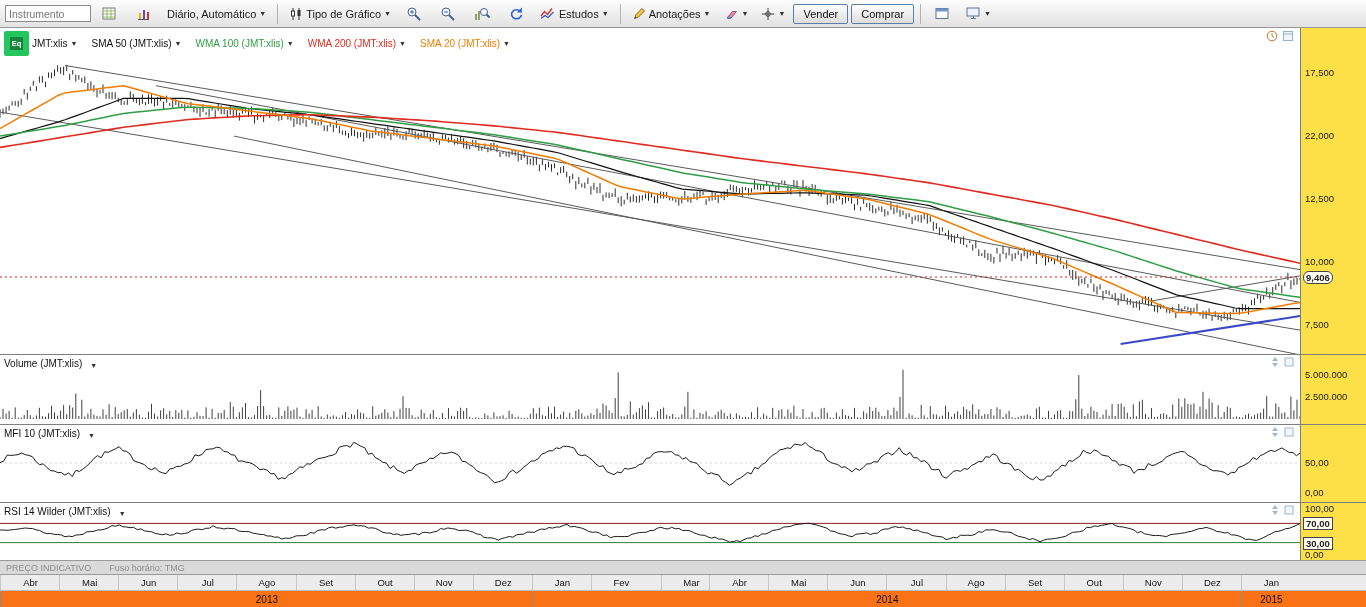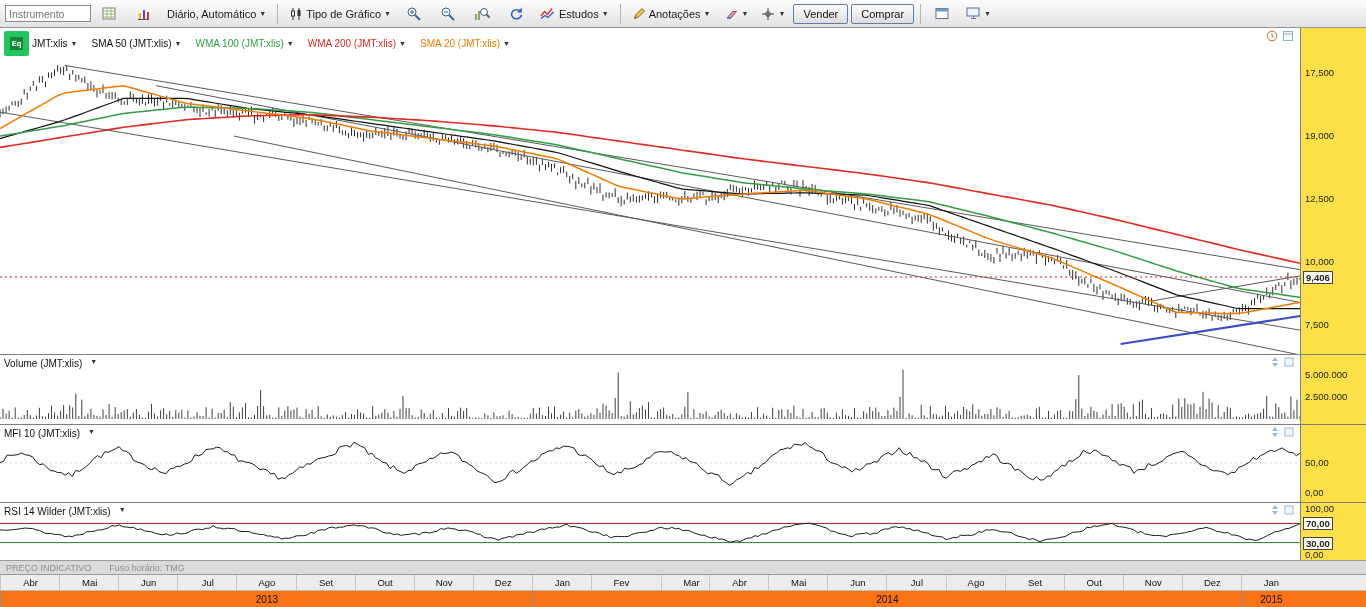--- a/index.html
+++ b/index.html
@@ -32,21 +32,21 @@
   .axlabel{position:absolute;left:4px;font:9.5px "Liberation Sans",sans-serif;color:#222;
            white-space:nowrap;}
   .axlabel.boxed{left:2px;background:#fffef2;border:1px solid #444;padding:0 2px;font-weight:bold;}
   .legend{position:absolute;left:4px;top:3px;display:flex;gap:14px;align-items:center;
           font:10px "Liberation Sans",sans-serif;z-index:5;}
   .legend-item{display:flex;align-items:center;gap:3px;}
   .eqicon{width:13px;height:13px;background:#17833b;border:6px solid #22c55e;color:#fff;
           font:bold 7.5px "Liberation Sans",sans-serif;display:flex;align-items:center;
           justify-content:center;border-radius:2px;}
   .pane-label{position:absolute;left:4px;top:3px;z-index:5;display:flex;gap:8px;
-              align-items:flex-start;font:10px "Liberation Sans",sans-serif;color:#111;}
+              align-items:flex-end;font:10px "Liberation Sans",sans-serif;color:#111;}
   .corner{position:absolute;top:2px;right:72px;display:flex;gap:4px;z-index:6;}
   
   .status{height:14px;box-sizing:border-box;background:#dadada;border-top:1px solid #9a9a9a;
           display:flex;align-items:center;gap:18px;padding-left:6px;
           font:9px "Liberation Sans",sans-serif;color:#8d8d8d;}
   .months{position:relative;height:16px;box-sizing:border-box;background:#ececec;
           border-top:1px solid #9a9a9a;overflow:hidden;}
   .mcell{position:absolute;top:0;height:100%;border-left:1px solid #c6c6c6;
          display:flex;align-items:center;justify-content:center;
          font:9.5px "Liberation Sans",sans-serif;color:#111;}
@@ -211,25 +211,25 @@
         <circle cx="6" cy="6" r="4.8" fill="#fff" stroke="#c07830"></circle>
         <path d="M6 3v3l2 1.2" stroke="#c07830" fill="none"></path>
       </svg>
       <svg width="12" height="12">
         <rect x="1.5" y="1.5" width="9" height="9" fill="#f2f7fb" stroke="#8fb3cf"></rect>
         <path d="M1.5 4h9" stroke="#8fb3cf"></path>
       </svg>
     </div>
     <div class="axiscol">
         <div class="axlabel" style="top: 39px;">17,500</div>
-        <div class="axlabel" style="top: 102px;">19,000</div>
+        <div class="axlabel" style="top: 102px;">22,000</div>
         <div class="axlabel" style="top: 165px;">12,500</div>
         <div class="axlabel" style="top: 228px;">10,000</div>
         <div class="axlabel" style="top: 291px;">7,500</div>
-        <div class="axlabel boxed" style="top: 243px;">9,406</div>
+        <div class="axlabel boxed" style="top: 243px; border-radius: 6px;">9,406</div>
       </div>
   </div>
 
   <div class="panel" id="p-vol">
     <svg class="plot" width="1300" height="70" viewBox="0 0 1300 70">
         <path d="M0.0 64L0.0 61.9M3.0 64L3.0 53.8M6.1 64L6.1 58.6M9.1 64L9.1 55.8M12.1 64L12.1 62.7M15.2 64L15.2 52.4M18.2 64L18.2 62.6M21.2 64L21.2 62.4M24.2 64L24.2 60.0M27.3 64L27.3 55.0M30.3 64L30.3 60.2M33.3 64L33.3 62.4M36.4 64L36.4 60.4M39.4 64L39.4 52.8M42.4 64L42.4 61.2M45.5 64L45.5 61.7M48.5 64L48.5 58.2M51.5 64L51.5 50.7M54.5 64L54.5 57.4M57.6 64L57.6 60.7M60.6 64L60.6 55.7M63.6 64L63.6 50.1M66.7 64L66.7 59.2M69.7 64L69.7 50.2M72.7 64L72.7 52.5M75.8 64L75.8 38.5M78.8 64L78.8 61.0M81.8 64L81.8 44.7M84.8 64L84.8 61.5M87.9 64L87.9 58.5M90.9 64L90.9 53.8M93.9 64L93.9 59.7M97.0 64L97.0 60.9M100.0 64L100.0 61.5M103.0 64L103.0 54.4M106.1 64L106.1 59.9M109.1 64L109.1 49.2M112.1 64L112.1 62.0M115.2 64L115.2 52.1M118.2 64L118.2 59.0M121.2 64L121.2 57.1M124.2 64L124.2 55.3M127.3 64L127.3 54.1M130.3 64L130.3 61.6M133.3 64L133.3 57.5M136.4 64L136.4 54.1M139.4 64L139.4 59.7M142.4 64L142.4 62.4M145.5 64L145.5 62.7M148.5 64L148.5 56.7M151.5 64L151.5 48.8M154.5 64L154.5 58.5M157.6 64L157.6 61.5M160.6 64L160.6 55.4M163.6 64L163.6 53.3M166.7 64L166.7 59.3M169.7 64L169.7 56.0M172.7 64L172.7 61.9M175.8 64L175.8 55.2M178.8 64L178.8 57.7M181.8 64L181.8 54.8M184.8 64L184.8 62.5M187.9 64L187.9 55.4M190.9 64L190.9 62.7M193.9 64L193.9 61.7M197.0 64L197.0 57.2M200.0 64L200.0 60.8M203.0 64L203.0 61.1M206.1 64L206.1 52.3M209.1 64L209.1 62.6M212.1 64L212.1 53.8M215.2 64L215.2 62.7M218.2 64L218.2 57.9M221.2 64L221.2 58.0M224.2 64L224.2 54.8M227.3 64L227.3 62.6M230.3 64L230.3 47.1M233.3 64L233.3 51.7M236.4 64L236.4 62.1M239.4 64L239.4 57.3M242.4 64L242.4 52.4M245.5 64L245.5 48.1M248.5 64L248.5 62.2M251.5 64L251.5 62.5M254.5 64L254.5 59.9M257.6 64L257.6 51.0M260.6 64L260.6 35.0M263.6 64L263.6 51.1M266.7 64L266.7 60.3M269.7 64L269.7 59.8M272.7 64L272.7 62.6M275.8 64L275.8 62.7M278.8 64L278.8 52.4M281.8 64L281.8 60.9M284.8 64L284.8 55.6M287.9 64L287.9 51.4M290.9 64L290.9 55.5M293.9 64L293.9 54.5M297.0 64L297.0 52.6M300.0 64L300.0 61.5M303.0 64L303.0 62.9M306.1 64L306.1 54.3M309.1 64L309.1 58.6M312.1 64L312.1 54.8M315.2 64L315.2 62.5M318.2 64L318.2 51.2M321.2 64L321.2 61.4M324.2 64L324.2 62.9M327.3 64L327.3 59.5M330.3 64L330.3 61.7M333.3 64L333.3 60.4M336.4 64L336.4 61.6M339.4 64L339.4 62.6M342.4 64L342.4 60.2M345.5 64L345.5 57.0M348.5 64L348.5 62.7M351.5 64L351.5 59.0M354.5 64L354.5 60.0M357.6 64L357.6 54.5M360.6 64L360.6 57.5M363.6 64L363.6 58.5M366.7 64L366.7 62.4M369.7 64L369.7 62.9M372.7 64L372.7 51.2M375.8 64L375.8 60.7M378.8 64L378.8 59.5M381.8 64L381.8 57.7M384.8 64L384.8 54.2M387.9 64L387.9 57.6M390.9 64L390.9 62.2M393.9 64L393.9 56.0M397.0 64L397.0 61.8M400.0 64L400.0 53.7M403.0 64L403.0 41.2M406.1 64L406.1 52.9M409.1 64L409.1 53.1M412.1 64L412.1 60.2M415.2 64L415.2 62.5M418.2 64L418.2 61.7M421.2 64L421.2 54.5M424.2 64L424.2 58.1M427.3 64L427.3 62.8M430.3 64L430.3 58.7M433.3 64L433.3 55.0M436.4 64L436.4 62.2M439.4 64L439.4 63.1M442.4 64L442.4 58.0M445.5 64L445.5 63.0M448.5 64L448.5 53.1M451.5 64L451.5 60.8M454.5 64L454.5 61.5M457.6 64L457.6 56.1M460.6 64L460.6 52.7M463.6 64L463.6 55.9M466.7 64L466.7 53.0M469.7 64L469.7 61.8M472.7 64L472.7 62.9M475.8 64L475.8 62.3M478.8 64L478.8 62.7M481.8 64L481.8 63.0M484.8 64L484.8 58.4M487.9 64L487.9 60.4M490.9 64L490.9 62.8M493.9 64L493.9 57.3M497.0 64L497.0 61.4M500.0 64L500.0 61.1M503.0 64L503.0 60.3M506.1 64L506.1 62.9M509.1 64L509.1 55.7M512.1 64L512.1 59.0M515.2 64L515.2 62.3M518.2 64L518.2 61.7M521.2 64L521.2 62.9M524.2 64L524.2 62.8M527.3 64L527.3 62.8M530.3 64L530.3 58.8M533.3 64L533.3 53.2M536.4 64L536.4 58.5M539.4 64L539.4 52.6M542.4 64L542.4 60.1M545.5 64L545.5 61.1M548.5 64L548.5 51.8M551.5 64L551.5 58.3M554.5 64L554.5 51.6M557.6 64L557.6 62.0M560.6 64L560.6 59.6M563.6 64L563.6 56.7M566.7 64L566.7 62.5M569.7 64L569.7 57.8M572.7 64L572.7 62.6M575.8 64L575.8 55.8M578.8 64L578.8 54.2M581.8 64L581.8 58.3M584.8 64L584.8 61.6M587.9 64L587.9 60.5M590.9 64L590.9 58.2M593.9 64L593.9 59.9M597.0 64L597.0 53.6M600.0 64L600.0 57.8M603.0 64L603.0 48.6M606.1 64L606.1 50.5M609.1 64L609.1 55.4M612.1 64L612.1 57.9M615.2 64L615.2 43.0M618.2 64L618.2 17.4M621.2 64L621.2 61.2M624.2 64L624.2 61.5M627.3 64L627.3 60.0M630.3 64L630.3 46.3M633.3 64L633.3 59.4M636.4 64L636.4 57.3M639.4 64L639.4 53.2M642.4 64L642.4 50.5M645.5 64L645.5 54.4M648.5 64L648.5 47.2M651.5 64L651.5 62.6M654.5 64L654.5 62.6M657.6 64L657.6 56.2M660.6 64L660.6 53.9M663.6 64L663.6 52.5M666.7 64L666.7 59.8M669.7 64L669.7 61.1M672.7 64L672.7 59.0M675.8 64L675.8 62.5M678.8 64L678.8 62.4M681.8 64L681.8 59.4M684.8 64L684.8 51.7M687.9 64L687.9 36.8M690.9 64L690.9 62.7M693.9 64L693.9 54.3M697.0 64L697.0 62.6M700.0 64L700.0 57.7M703.0 64L703.0 59.0M706.1 64L706.1 56.3M709.1 64L709.1 61.4M712.1 64L712.1 62.4M715.2 64L715.2 59.9M718.2 64L718.2 56.6M721.2 64L721.2 54.7M724.2 64L724.2 58.0M727.3 64L727.3 61.1M730.3 64L730.3 58.6M733.3 64L733.3 62.7M736.4 64L736.4 58.3M739.4 64L739.4 60.3M742.4 64L742.4 62.3M745.5 64L745.5 61.8M748.5 64L748.5 62.4M751.5 64L751.5 57.2M754.5 64L754.5 62.7M757.6 64L757.6 52.2M760.6 64L760.6 62.6M763.6 64L763.6 58.6M766.7 64L766.7 60.6M769.7 64L769.7 62.8M772.7 64L772.7 52.8M775.8 64L775.8 62.8M778.8 64L778.8 55.2M781.8 64L781.8 54.3M784.8 64L784.8 61.6M787.9 64L787.9 54.5M790.9 64L790.9 57.9M793.9 64L793.9 50.6M797.0 64L797.0 61.3M800.0 64L800.0 62.6M803.0 64L803.0 54.0M806.1 64L806.1 62.7M809.1 64L809.1 62.2M812.1 64L812.1 56.8M815.2 64L815.2 62.2M818.2 64L818.2 62.2M821.2 64L821.2 53.6M824.2 64L824.2 52.8M827.3 64L827.3 57.7M830.3 64L830.3 62.3M833.3 64L833.3 62.9M836.4 64L836.4 57.6M839.4 64L839.4 61.6M842.4 64L842.4 54.3M845.5 64L845.5 60.2M848.5 64L848.5 60.8M851.5 64L851.5 62.0M854.5 64L854.5 52.9M857.6 64L857.6 62.2M860.6 64L860.6 62.7M863.6 64L863.6 56.3M866.7 64L866.7 58.4M869.7 64L869.7 51.9M872.7 64L872.7 56.0M875.8 64L875.8 52.7M878.8 64L878.8 56.9M881.8 64L881.8 61.2M884.8 64L884.8 61.0M887.9 64L887.9 55.1M890.9 64L890.9 60.2M893.9 64L893.9 52.6M897.0 64L897.0 55.9M900.0 64L900.0 41.9M903.0 64L903.0 14.8M906.1 64L906.1 62.7M909.1 64L909.1 58.4M912.1 64L912.1 60.3M915.2 64L915.2 62.6M918.2 64L918.2 62.7M921.2 64L921.2 49.9M924.2 64L924.2 60.3M927.3 64L927.3 62.6M930.3 64L930.3 51.1M933.3 64L933.3 59.1M936.4 64L936.4 59.5M939.4 64L939.4 61.7M942.4 64L942.4 60.6M945.5 64L945.5 50.7M948.5 64L948.5 56.9M951.5 64L951.5 61.7M954.5 64L954.5 58.6M957.6 64L957.6 56.2M960.6 64L960.6 59.7M963.6 64L963.6 51.9M966.7 64L966.7 54.4M969.7 64L969.7 56.1M972.7 64L972.7 49.3M975.8 64L975.8 59.1M978.8 64L978.8 54.3M981.8 64L981.8 60.8M984.8 64L984.8 59.0M987.9 64L987.9 59.1M990.9 64L990.9 54.0M993.9 64L993.9 60.5M997.0 64L997.0 52.3M1000.0 64L1000.0 54.2M1003.0 64L1003.0 62.0M1006.1 64L1006.1 58.9M1009.1 64L1009.1 55.8M1012.1 64L1012.1 62.3M1015.2 64L1015.2 62.8M1018.2 64L1018.2 62.2M1021.2 64L1021.2 60.8M1024.2 64L1024.2 60.5M1027.3 64L1027.3 59.6M1030.3 64L1030.3 60.8M1033.3 64L1033.3 62.9M1036.4 64L1036.4 53.6M1039.4 64L1039.4 51.8M1042.4 64L1042.4 62.5M1045.5 64L1045.5 62.8M1048.5 64L1048.5 55.9M1051.5 64L1051.5 62.8M1054.5 64L1054.5 59.5M1057.6 64L1057.6 55.8M1060.6 64L1060.6 55.1M1063.6 64L1063.6 62.6M1066.7 64L1066.7 62.8M1069.7 64L1069.7 55.9M1072.7 64L1072.7 56.2M1075.8 64L1075.8 44.2M1078.8 64L1078.8 20.1M1081.8 64L1081.8 53.6M1084.8 64L1084.8 61.0M1087.9 64L1087.9 58.5M1090.9 64L1090.9 51.7M1093.9 64L1093.9 55.6M1097.0 64L1097.0 57.0M1100.0 64L1100.0 62.6M1103.0 64L1103.0 59.6M1106.1 64L1106.1 54.7M1109.1 64L1109.1 60.7M1112.1 64L1112.1 49.1M1115.2 64L1115.2 60.9M1118.2 64L1118.2 49.0M1121.2 64L1121.2 48.4M1124.2 64L1124.2 51.7M1127.3 64L1127.3 57.7M1130.3 64L1130.3 61.9M1133.3 64L1133.3 49.3M1136.4 64L1136.4 61.2M1139.4 64L1139.4 46.4M1142.4 64L1142.4 44.7M1145.5 64L1145.5 58.8M1148.5 64L1148.5 62.3M1151.5 64L1151.5 53.1M1154.5 64L1154.5 62.1M1157.6 64L1157.6 61.7M1160.6 64L1160.6 58.9M1163.6 64L1163.6 58.2M1166.7 64L1166.7 59.6M1169.7 64L1169.7 62.0M1172.7 64L1172.7 49.5M1175.8 64L1175.8 61.5M1178.8 64L1178.8 43.5M1181.8 64L1181.8 51.8M1184.8 64L1184.8 43.3M1187.9 64L1187.9 49.0M1190.9 64L1190.9 49.5M1193.9 64L1193.9 48.4M1197.0 64L1197.0 58.8M1200.0 64L1200.0 51.7M1203.0 64L1203.0 36.8M1206.1 64L1206.1 54.2M1209.1 64L1209.1 43.6M1212.1 64L1212.1 47.5M1215.2 64L1215.2 62.1M1218.2 64L1218.2 50.1M1221.2 64L1221.2 62.1M1224.2 64L1224.2 57.0M1227.3 64L1227.3 51.8M1230.3 64L1230.3 52.9M1233.3 64L1233.3 62.3M1236.4 64L1236.4 61.4M1239.4 64L1239.4 62.1M1242.4 64L1242.4 62.4M1245.5 64L1245.5 60.1M1248.5 64L1248.5 58.5M1251.5 64L1251.5 61.5M1254.5 64L1254.5 60.0M1257.6 64L1257.6 58.5M1260.6 64L1260.6 57.6M1263.6 64L1263.6 53.7M1266.7 64L1266.7 41.2M1269.7 64L1269.7 61.4M1272.7 64L1272.7 61.7M1275.8 64L1275.8 48.4M1278.8 64L1278.8 52.1M1281.8 64L1281.8 58.2M1284.8 64L1284.8 57.3M1287.9 64L1287.9 61.9M1290.9 64L1290.9 41.4M1293.9 64L1293.9 55.3M1297.0 64L1297.0 44.7M1300.0 64L1300.0 61.5" stroke="#2a2a2a" stroke-width="0.9" fill="none"></path>
       </svg>
     <div class="pane-label">
       <span>Volume (JMT:xlis)</span>
       <span class="caret">▼</span>

